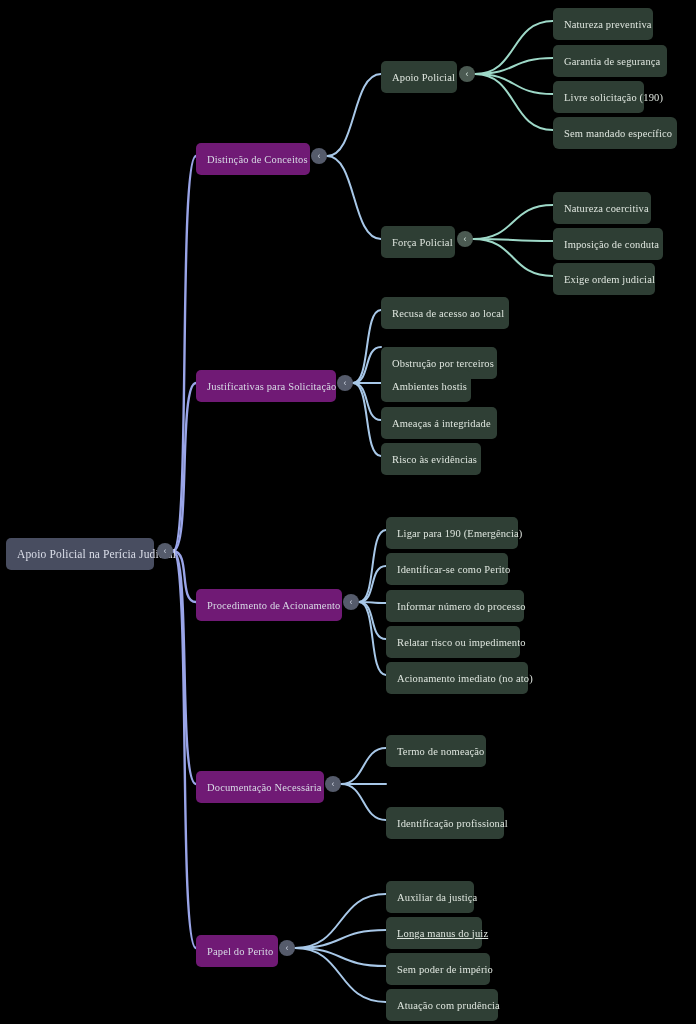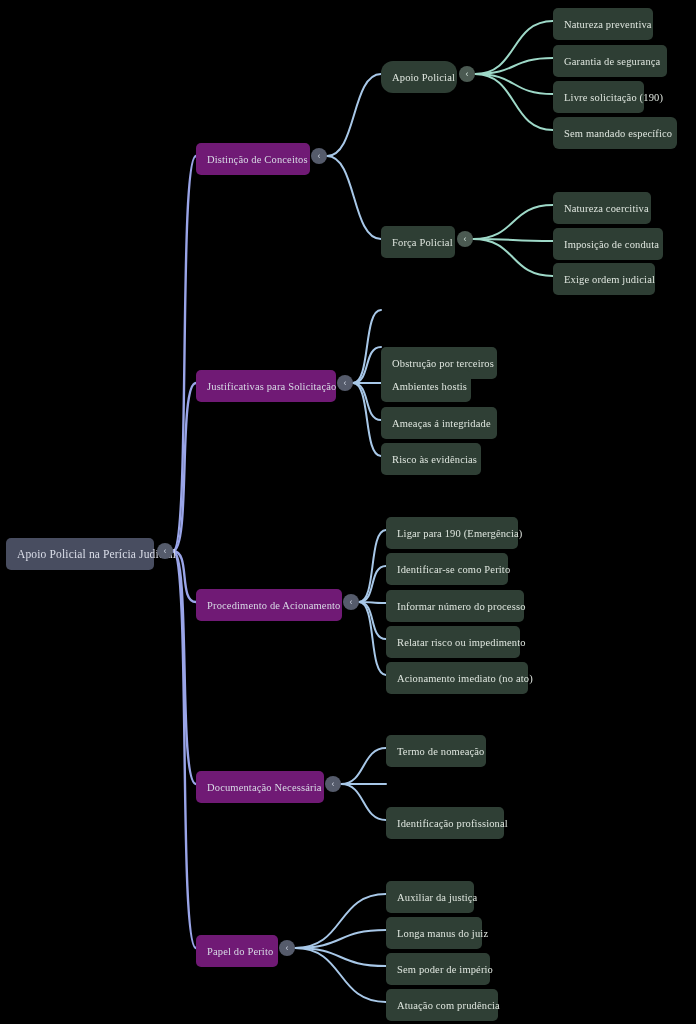--- a/index.html
+++ b/index.html
@@ -123,41 +123,44 @@
     </div>
     <div class="node node-green" style="left: 553px; top: 45px; width: 114px;">
       <span>Garantia de segurança</span>
     </div>
     <div class="node node-green" style="left: 553px; top: 81px; width: 91px;">
       <span>Livre solicitação (190)</span>
     </div>
     <div class="node node-green" style="left: 553px; top: 117px; width: 124px; border-radius: 6px;">
       <span>Sem mandado específico</span>
     </div>
-    <div class="node node-green" style="left: 381px; top: 61px; width: 76px; border-radius: 12px;">
+    <div class="node node-green" style="left: 381px; top: 61px; width: 76px;">
       <span>Apoio Policial</span>
     </div>
     <div class="toggle toggle-green" style="left: 459px; top: 66px;">‹</div>
     <div class="node node-green" style="left: 553px; top: 192px; width: 98px;">
       <span>Natureza coercitiva</span>
     </div>
     <div class="node node-green" style="left: 553px; top: 228px; width: 110px;">
       <span>Imposição de conduta</span>
     </div>
     <div class="node node-green" style="left: 553px; top: 263px; width: 102px;">
       <span>Exige ordem judicial</span>
     </div>
     <div class="node node-green" style="left: 381px; top: 226px; width: 74px;">
       <span>Força Policial</span>
     </div>
     <div class="toggle toggle-green" style="left: 457px; top: 231px;">‹</div>
     <div class="node node-branch" style="left: 196px; top: 143px; width: 114px;">
       <span>Distinção de Conceitos</span>
     </div>
     <div class="toggle" style="left: 311px; top: 148px;">‹</div>
+    <div class="node node-leaf-blue" style="left: 381px; top: 297px; width: 128px;">
+      <span>Recusa de acesso ao local</span>
+    </div>
     <div class="node node-leaf-blue" style="left: 381px; top: 334px; width: 116px; margin-top: 13px;">
       <span>Obstrução por terceiros</span>
     </div>
     <div class="node node-leaf-blue" style="left: 381px; top: 370px; width: 90px;">
       <span>Ambientes hostis</span>
     </div>
     <div class="node node-leaf-blue" style="left: 381px; top: 407px; width: 116px;">
       <span>Ameaças á integridade</span>
     </div>
     <div class="node node-leaf-blue" style="left: 381px; top: 443px; width: 100px;">
@@ -192,21 +195,21 @@
     <div class="node node-leaf-blue" style="left: 386px; top: 807px; width: 118px;">
       <span>Identificação profissional</span>
     </div>
     <div class="node node-branch" style="left: 196px; top: 771px; width: 128px;">
       <span>Documentação Necessária</span>
     </div>
     <div class="toggle" style="left: 325px; top: 776px;">‹</div>
     <div class="node node-leaf-blue" style="left: 386px; top: 881px; width: 88px;">
       <span>Auxiliar da justiça</span>
     </div>
-    <div class="node node-leaf-blue" style="left: 386px; top: 917px; width: 96px;">
+    <div class="node node-leaf-blue" style="left: 386px; top: 917px; width: 96px; text-decoration: underline;">
       <span>Longa manus do juiz</span>
     </div>
     <div class="node node-leaf-blue" style="left: 386px; top: 953px; width: 104px;">
       <span>Sem poder de império</span>
     </div>
     <div class="node node-leaf-blue" style="left: 386px; top: 989px; width: 112px;">
       <span>Atuação com prudência</span>
     </div>
     <div class="node node-branch" style="left: 196px; top: 935px; width: 82px;">
       <span>Papel do Perito</span>

